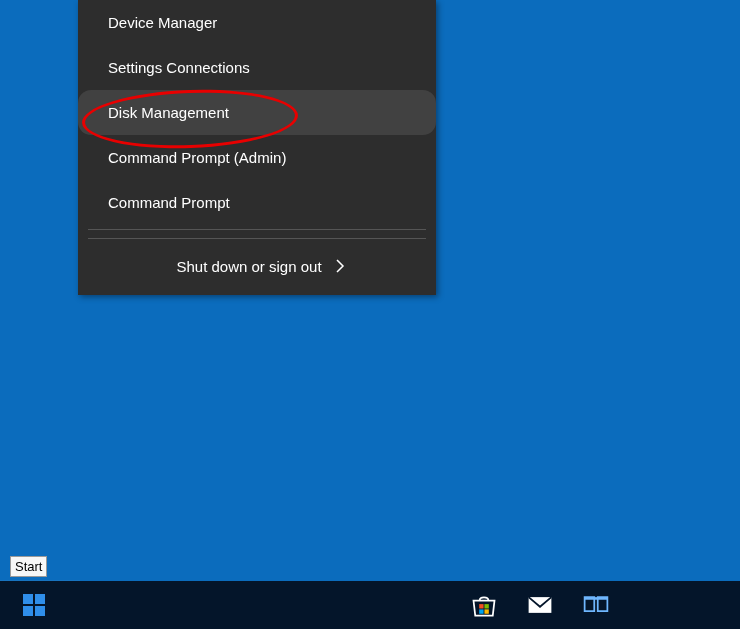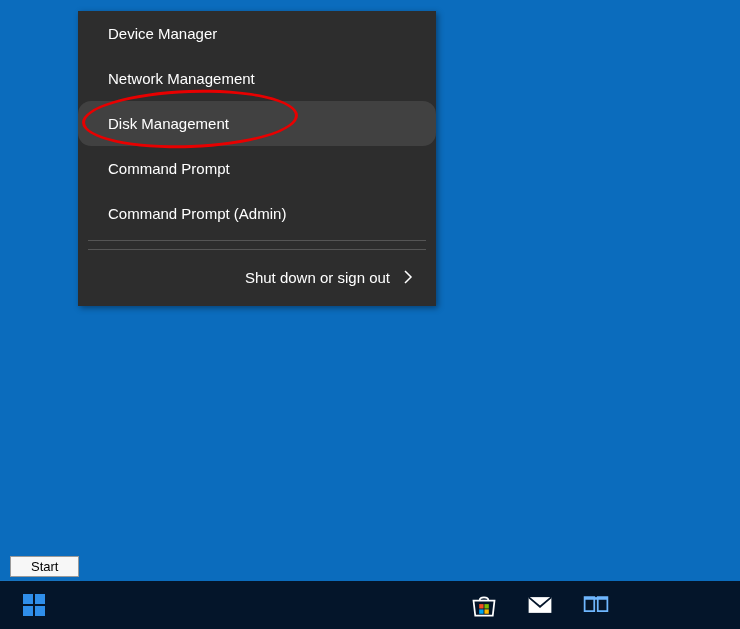--- a/index.html
+++ b/index.html
@@ -16,21 +16,20 @@
   .context-menu {
     position: absolute;
     left: 78px;
     top: 0;
     width: 358px;
     background: #2d2d2d;
     box-shadow: 2px 2px 6px rgba(0,0,0,0.4);
     display: flex;
     flex-direction: column;
     padding-bottom: 6px;
-    margin-top: 11px;
   }
 
   .menu-list {
     list-style: none;
     margin: 0;
     padding: 0;
   }
 
   .menu-item {
     color: #fff;
@@ -48,21 +47,21 @@
 
   .menu-sep {
     height: 1px;
     background: #555;
     margin: 4px 10px;
   }
 
   .submenu-item {
     display: flex;
     align-items: center;
-    justify-content: flex-end;
+    justify-content: center;
     padding-right: 20px;
     gap: 10px;
   }
 
   .chevron-right {
     width: 16px;
     height: 16px;
     flex: 0 0 auto;
   }
   .chevron-right svg { width: 16px; height: 16px; }
@@ -135,43 +134,43 @@
   .task-icon svg { width: 28px; height: 28px; }
 
   .start-tooltip {
     position: absolute;
     left: 10px;
     bottom: 52px;
     background: #f7f7f7;
     border: 1px solid #9a9a9a;
     font-size: 13px;
     color: #000;
-    padding: 2px 20px;
+    padding: 2px 4px;
   }
 
   
   .desktop-edge {
     position: absolute;
     left: 0;
     bottom: 48px;
     height: 1px;
     width: 80px;
     background: rgba(255,255,255,0.05);
   }
 </style>
 </head>
 <body>
 
 <div class="context-menu">
   <ul class="menu-list">
     <li class="menu-item"><span>Device Manager</span></li>
-    <li class="menu-item"><span>Network Management</span></li>
+    <li class="menu-item"><span>Settings Connections</span></li>
     <li class="menu-item highlighted"><span>Disk Management</span></li>
+    <li class="menu-item"><span>Command Prompt (Admin)</span></li>
     <li class="menu-item"><span>Command Prompt</span></li>
-    <li class="menu-item"><span>Command Prompt (Admin)</span></li>
   </ul>
   <div class="menu-sep"></div>
   <div class="menu-sep"></div>
   <ul class="menu-list">
     <li class="menu-item submenu-item">
       <span>Shut down or sign out</span>
       <span class="chevron-right">
         <svg viewBox="0 0 16 16">
             <path d="M5 2 L11 8 L5 14" stroke="#fff" stroke-width="1.5" fill="none"></path>
           </svg>

